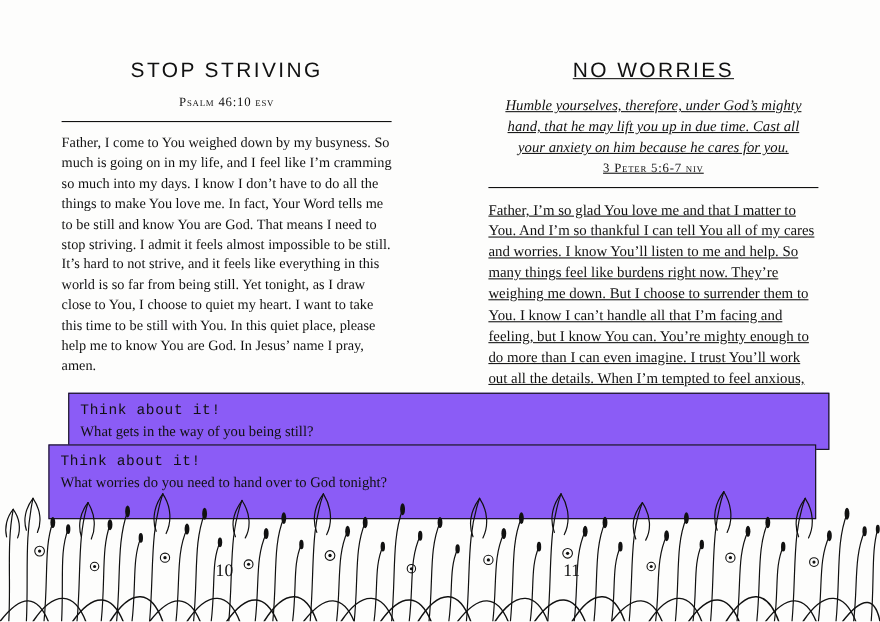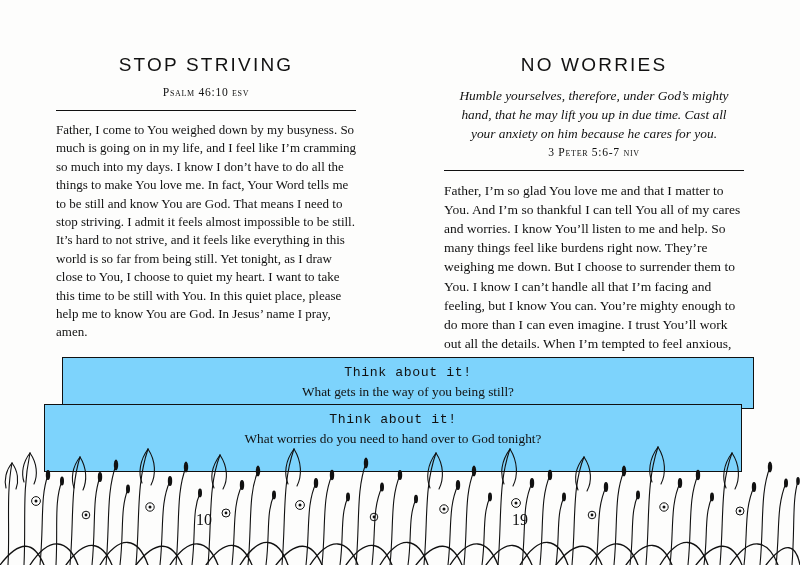--- a/index.html
+++ b/index.html
@@ -31,20 +31,21 @@
     position: relative;
     box-sizing: border-box;
     width: 50%;
     height: 100%;
   }
   .leaf-left {
     padding: 36px 44px 0 56px;
   }
   .leaf-right {
     padding: 36px 56px 16px 44px;
+    text-decoration: underline;
   }
   .devotion-title {
     text-align: center;
     font-family: "Liberation Sans", sans-serif;
     font-weight: 400;
     letter-spacing: 2.2px;
     font-size: 19px;
     margin: 4px 0 10px 0;
     color: #111;
   }
@@ -81,22 +82,22 @@
     color: #111;
     hyphens: none;
   }
   .leaf-right .body-text {
     font-size: 13.5px;
   }
   .think-box {
     position: absolute;
     box-sizing: border-box;
     border: 1.4px solid #111;
-    background: #7dd3fc;
-    text-align: center;
+    background: #8b5cf6;
+    text-align: left;
     padding: 7px 10px 9px 10px;
   }
   .think-box.left {
     left: 62px;
     right: 46px;
     top: 357px;
     height: 52px;
   }
   .think-box.right {
     left: 44px;
@@ -164,21 +165,21 @@
     <p class="think-title">Think about it!</p>
     <p class="think-q">What gets in the way of you being still?</p>
   </div>
 
   <div class="think-box right">
     <p class="think-title">Think about it!</p>
     <p class="think-q">What worries do you need to hand over to God tonight?</p>
   </div>
 
   <div class="folio folio-left">10</div>
-  <div class="folio folio-right">19</div>
+  <div class="folio folio-right">11</div>
 
   <div class="meadow">
     <svg width="800" height="240" viewBox="0 0 800 240" xmlns="http://www.w3.org/2000/svg">
       <g stroke="#111111" fill="none" stroke-width="1.1" stroke-linecap="round">
 
         <path d="M8 240 C10 200 6 170 12 138"></path>
         <path d="M12 138 c6 8 7 18 4 26"></path>
         <path d="M12 138 c-6 7 -8 17 -6 25"></path>
         <path d="M24 240 C26 196 22 166 30 128"></path>
         <path d="M30 128 c7 10 8 22 4 31"></path>

